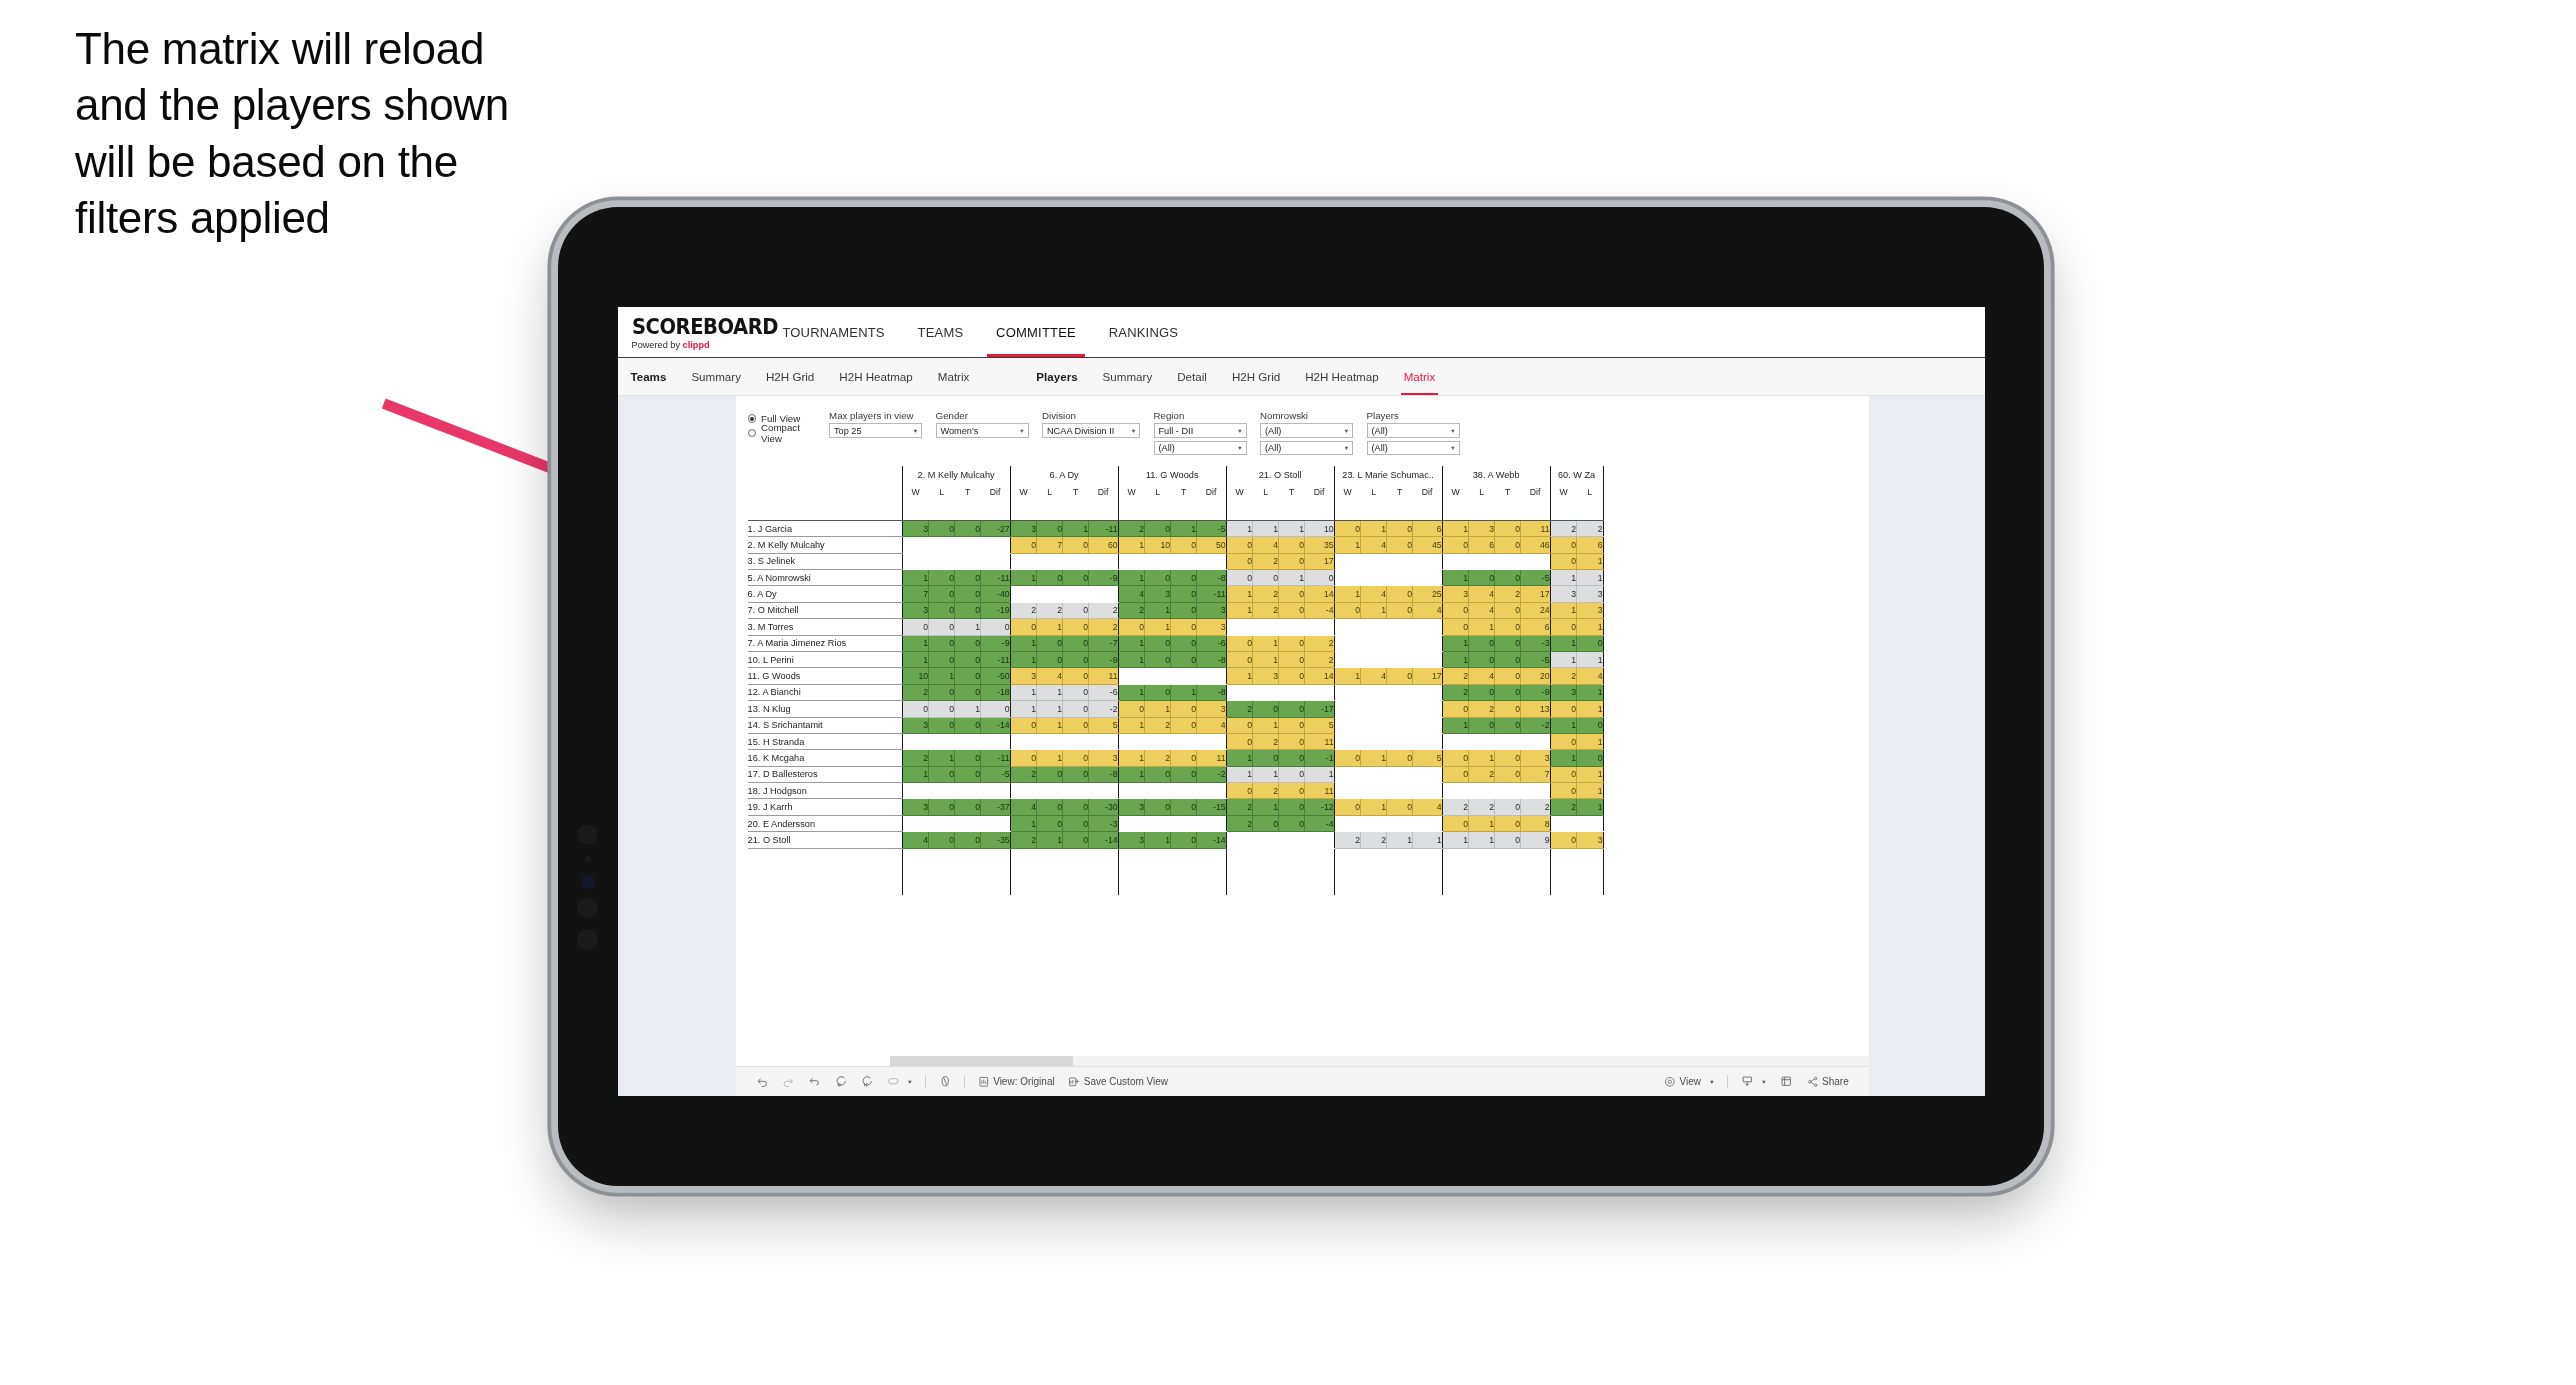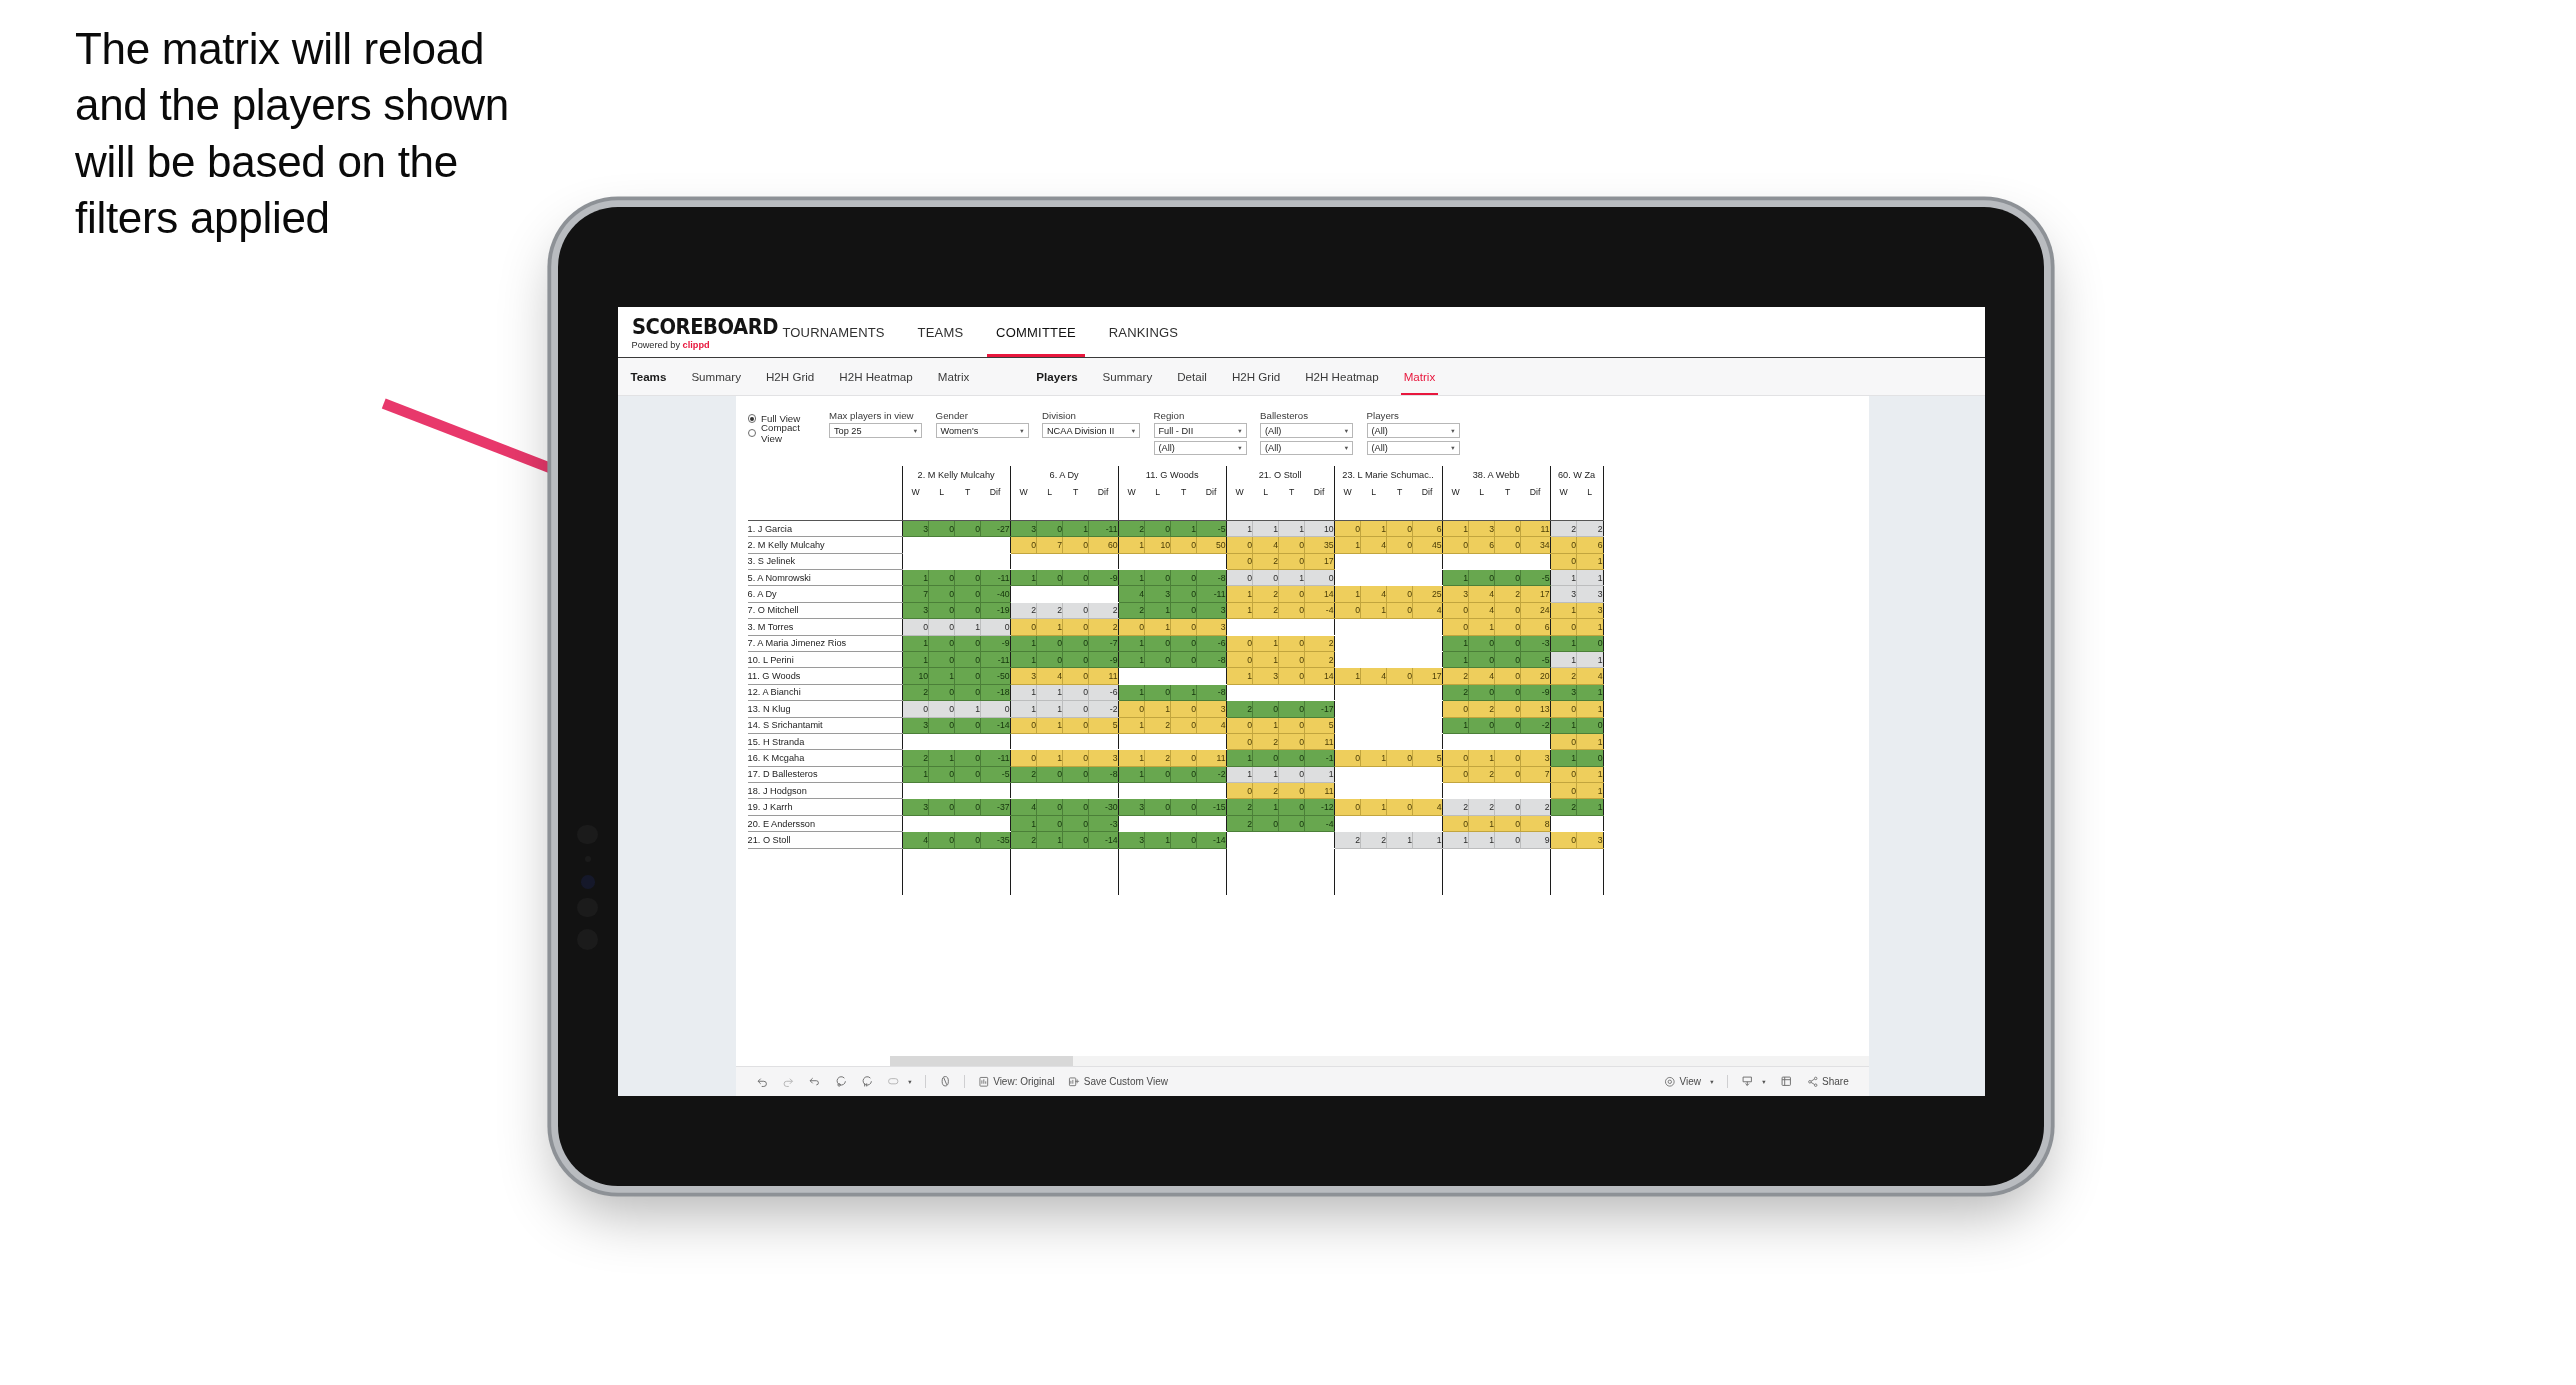--- a/index.html
+++ b/index.html
@@ -203,21 +203,21 @@
                 <span>Full - DII</span>
                 <span class="caret">▼</span>
               </div>
               <div class="fsel w-reg">
                 <span>(All)</span>
                 <span class="caret">▼</span>
               </div>
             </div>
 
             <div class="fgroup">
-              <div class="flabel">Ballesteros</div>
+              <div class="flabel">Nomrowski</div>
               <div class="fsel w-con">
                 <span>(All)</span>
                 <span class="caret">▼</span>
               </div>
               <div class="fsel w-con">
                 <span>(All)</span>
                 <span class="caret">▼</span>
               </div>
             </div>
 
@@ -335,21 +335,21 @@
                     <td class="cell y" style="width: 26px;">4</td>
                     <td class="cell y" style="width: 26px;">0</td>
                     <td class="cell y rb" style="width: 29px;">35</td>
                     <td class="cell y lb" style="width: 26px;">1</td>
                     <td class="cell y" style="width: 26px;">4</td>
                     <td class="cell y" style="width: 26px;">0</td>
                     <td class="cell y rb" style="width: 29px;">45</td>
                     <td class="cell y lb" style="width: 26px;">0</td>
                     <td class="cell y" style="width: 26px;">6</td>
                     <td class="cell y" style="width: 26px;">0</td>
-                    <td class="cell y rb" style="width: 29px;">34</td>
+                    <td class="cell y rb" style="width: 29px;">46</td>
                     <td class="cell y lb" style="width: 26px;">0</td>
                     <td class="cell y rb" style="width: 26px;">6</td>
                   </tr>
                   <tr>
                     <td class="nm">3. S Jelinek</td>
                     <td class="cell e lb" style="width: 26px;"></td>
                     <td class="cell e" style="width: 26px;"></td>
                     <td class="cell e" style="width: 26px;"></td>
                     <td class="cell e rb" style="width: 29px;"></td>
                     <td class="cell e lb" style="width: 26px;"></td>

